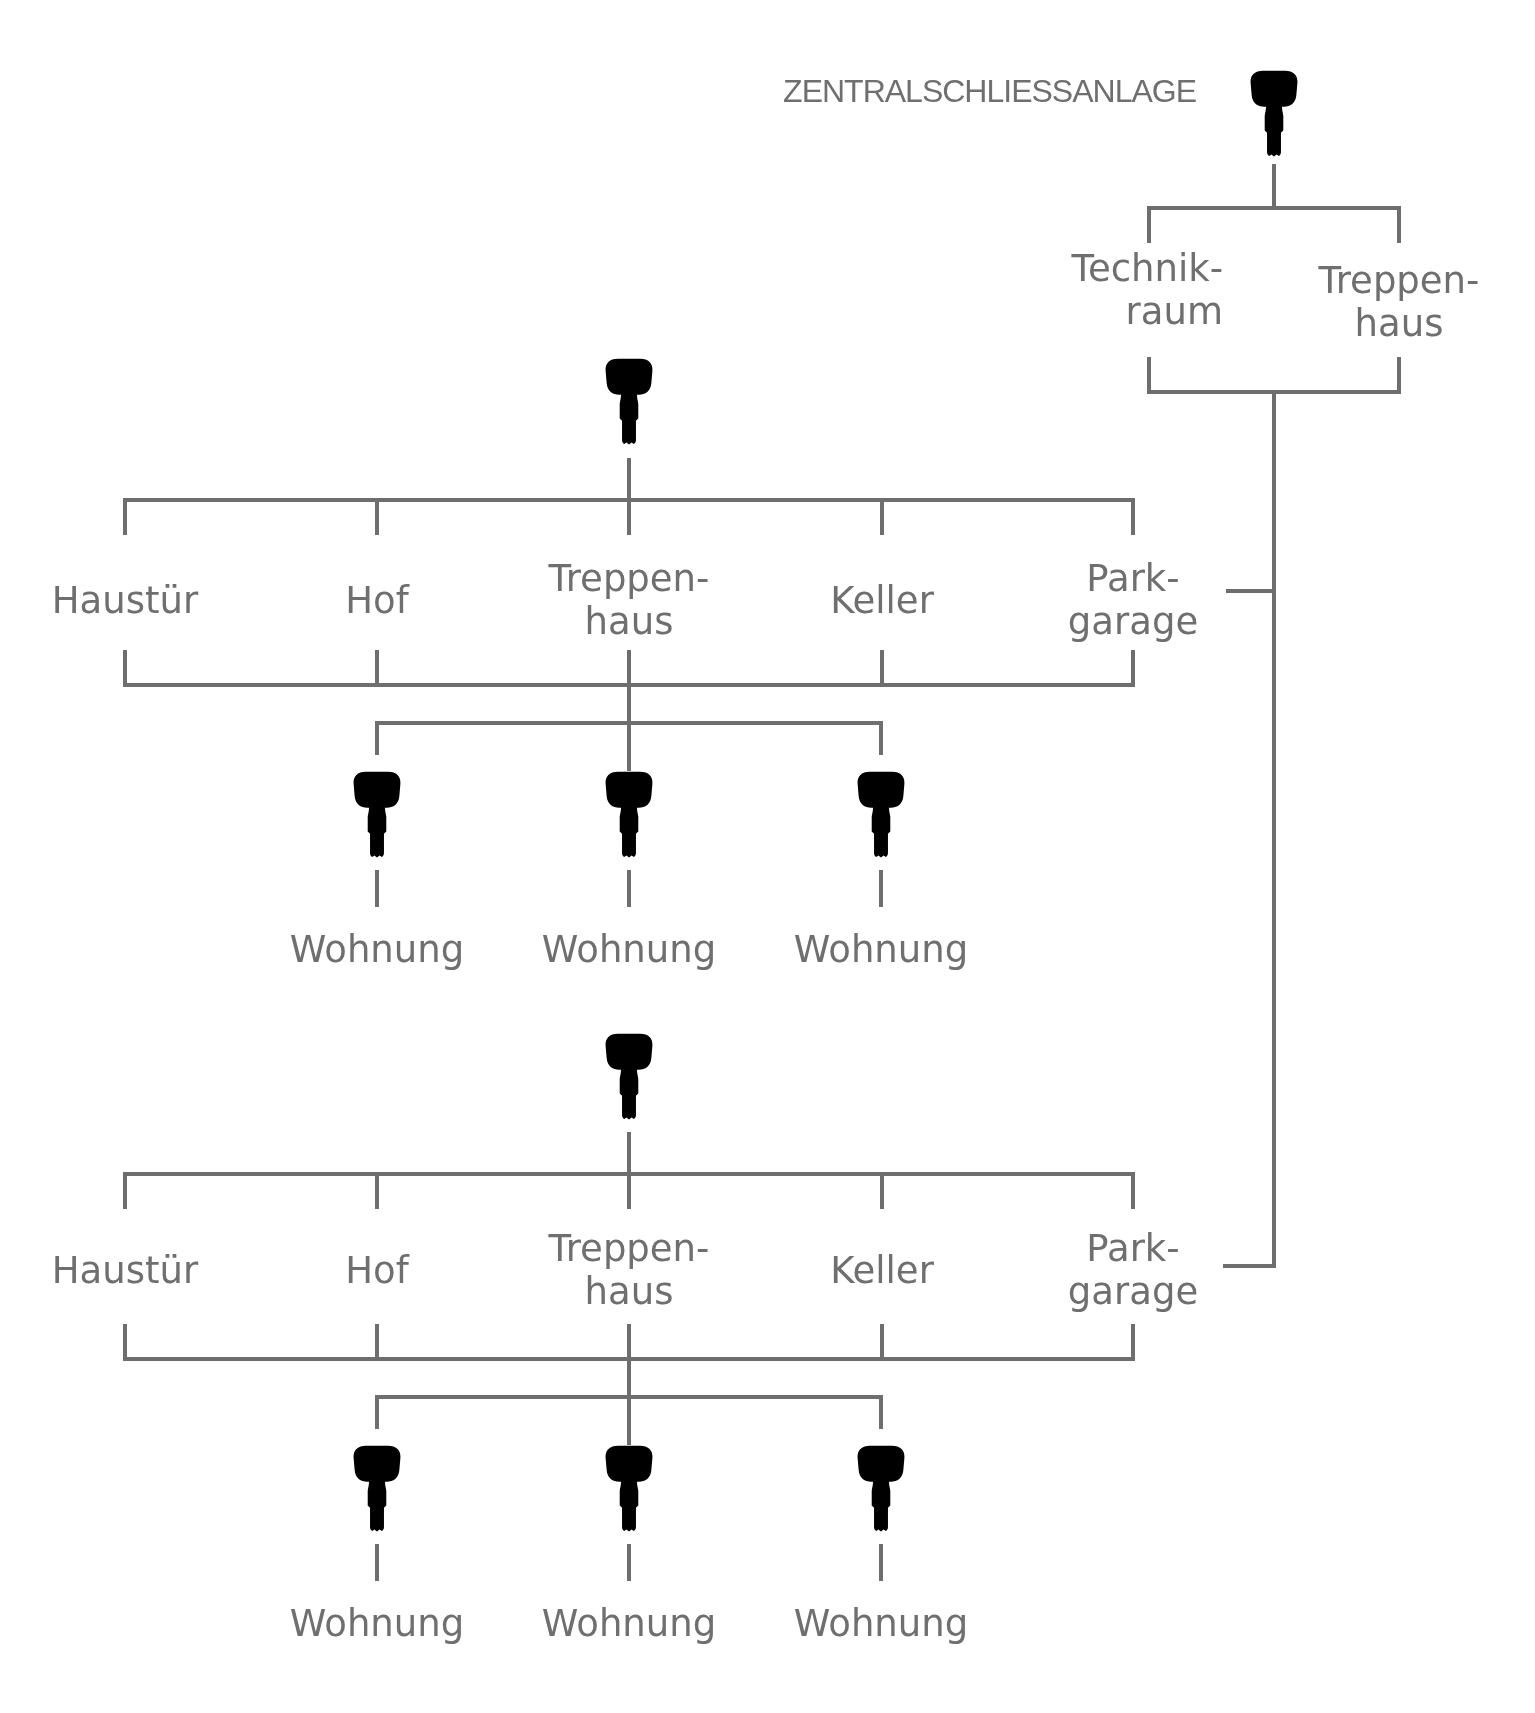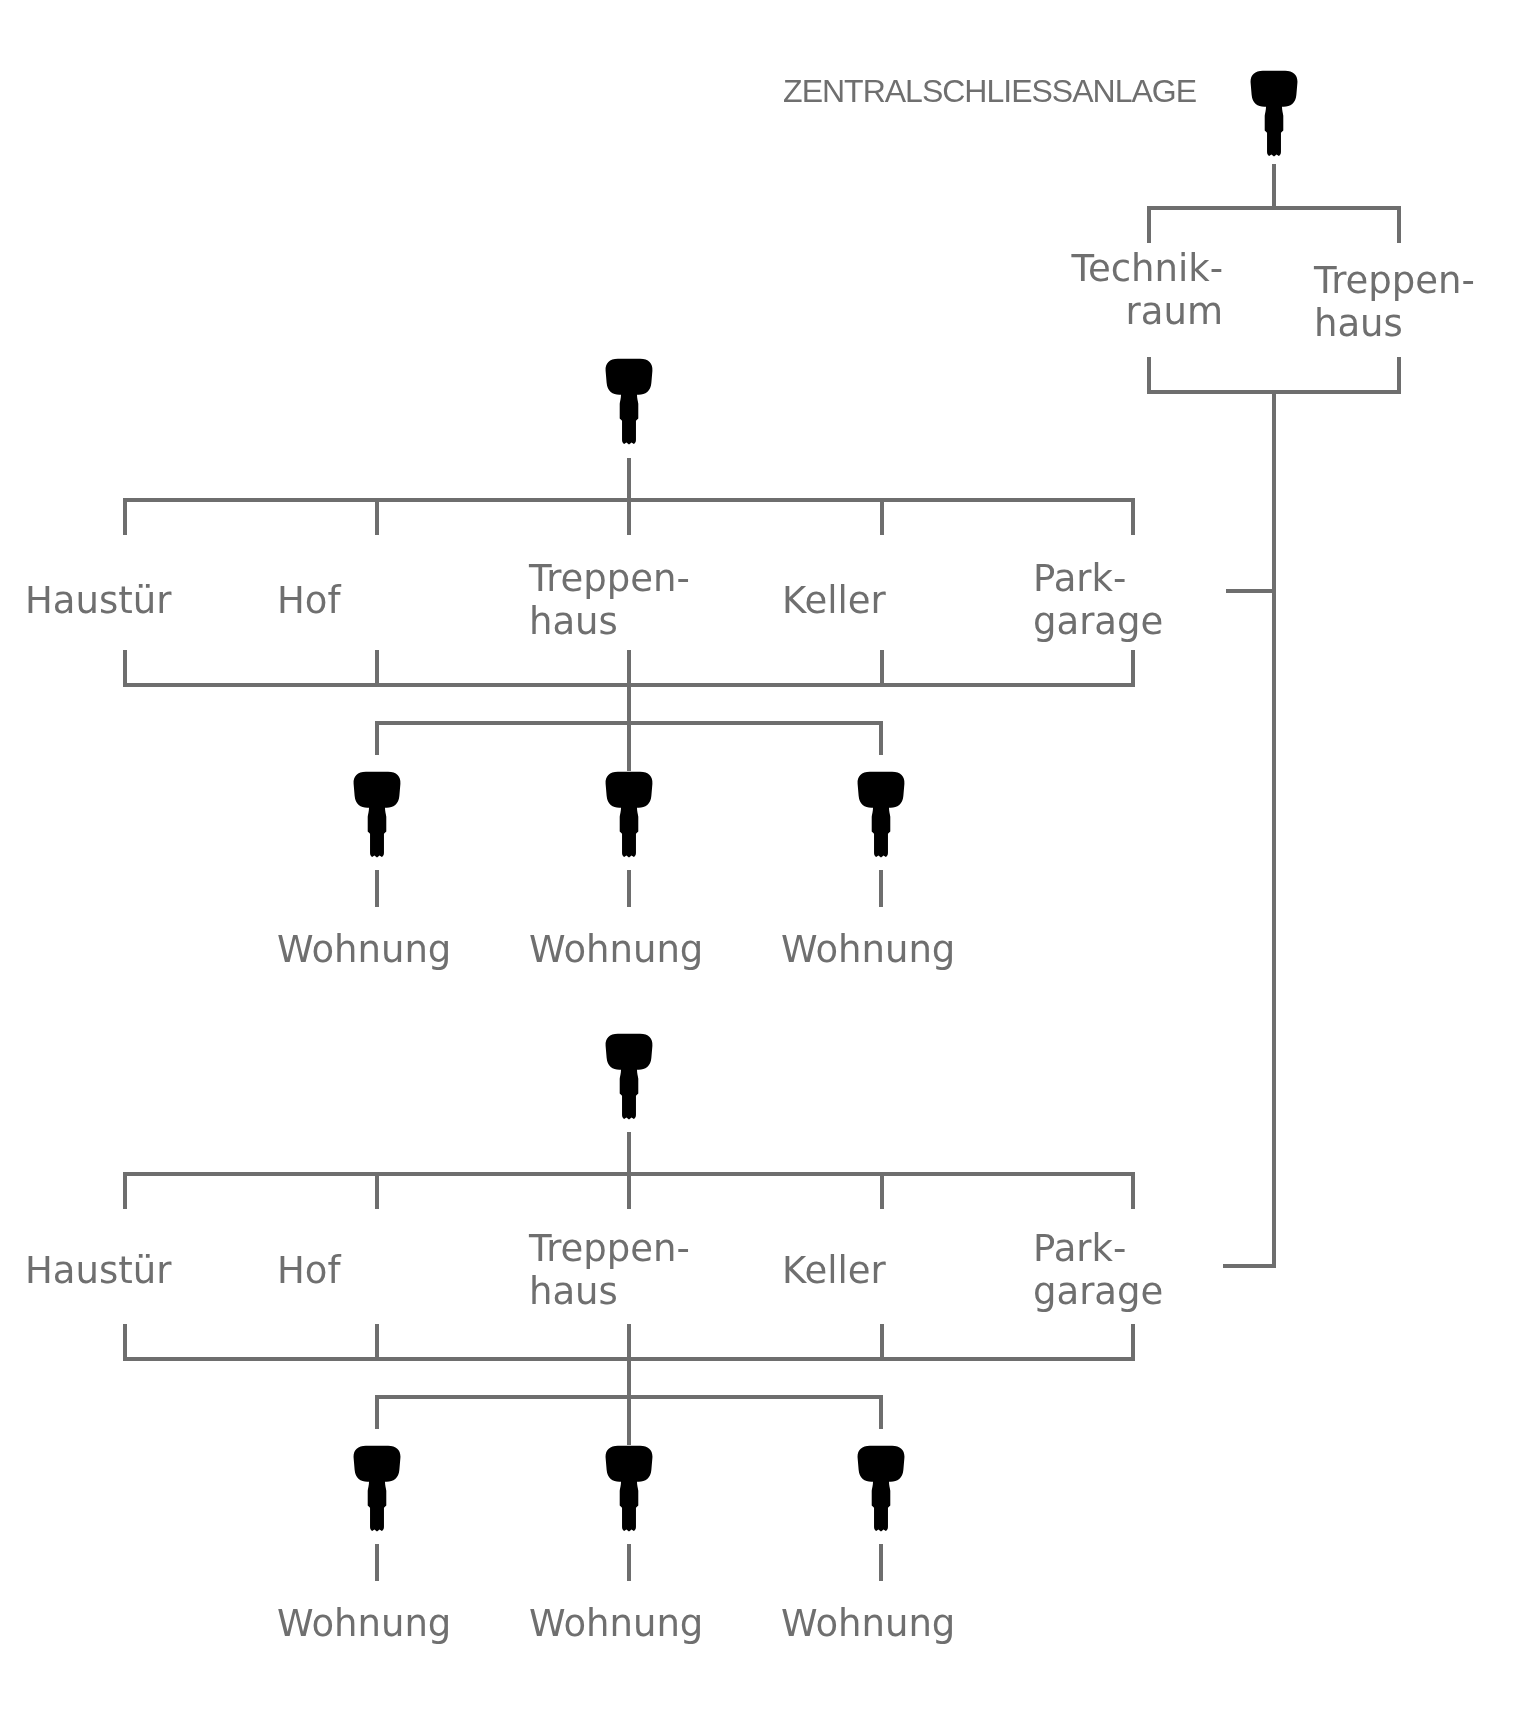--- a/index.html
+++ b/index.html
@@ -26,21 +26,21 @@
     line-height:50px;
     letter-spacing:-1px;
     font-weight:400;
     color:var(--text);
     white-space:nowrap;
   }
   .label{
     position:absolute;
     font-size:37px;
     line-height:43px;
-    text-align:left;
+    text-align:center;
     font-weight:400;
     color:var(--text);
     white-space:nowrap;
   }
   .label.right{text-align:right;}
   .label .line{display:block;}
   .lines-layer{
     position:absolute;
     left:0; top:0;
   }

